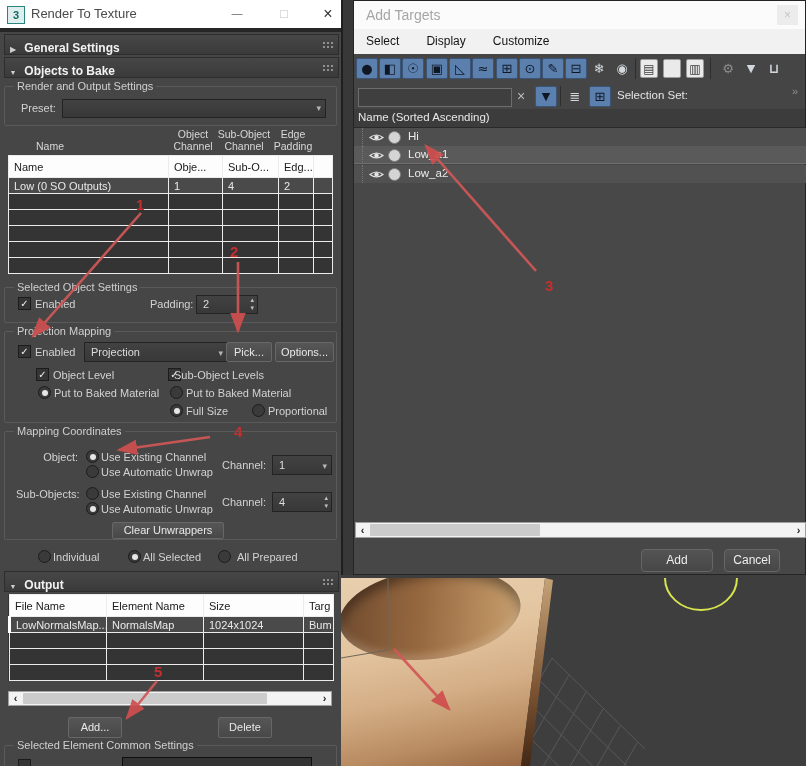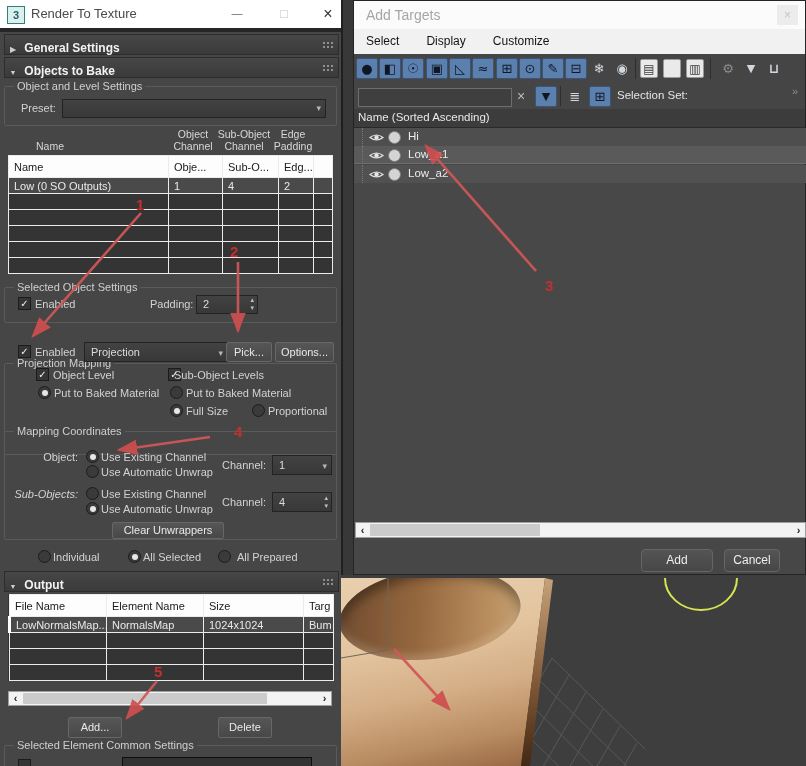--- a/index.html
+++ b/index.html
@@ -70,21 +70,21 @@
       <span class="grip"></span>
     </div>
 
     <div class="abs rollout" style="top:57px;">
       <span class="rarrow" style="font-size:7px;">▼</span>
       <span>Objects to Bake</span>
       <span class="grip"></span>
     </div>
 
     <div class="abs group" style="left:4px;top:86px;width:331px;height:38px;">
-      <span class="glabel">Object and Level Settings</span>
+      <span class="glabel">Render and Output Settings</span>
     </div>
     <div class="abs lbl" style="left:21px;top:102px;">Preset:</div>
     <div class="abs combo" style="left:62px;top:99px;width:256px;height:17px;">
       <span></span>
       <span class="arr">▾</span>
     </div>
 
     <div class="abs caption" style="left:28px;top:140px;width:44px;">Name</div>
     <div class="abs caption" style="left:165px;top:128px;width:56px;">
       <div>Object</div>
@@ -164,21 +164,21 @@
       <span class="glabel">Selected Object Settings</span>
     </div>
     <span class="abs cb" style="left:18px;top:297px;">✓</span>
     <div class="abs lbl" style="left:35px;top:298px;">Enabled</div>
     <div class="abs lbl" style="left:150px;top:298px;">Padding:</div>
     <div class="abs combo" style="left:196px;top:295px;width:54px;height:17px;">
       <span>2</span>
       <span class="abs" style="right:3px;top:0px;font-size:7px;line-height:8px;color:#c0c0c0;text-align:center;"><span>▴</span><br><span>▾</span></span>
     </div>
 
-    <div class="abs group" style="left:4px;top:331px;width:331px;height:90px;margin-top:32px;">
+    <div class="abs group" style="left:4px;top:331px;width:331px;height:90px;">
       <span class="glabel">Projection Mapping</span>
     </div>
     <span class="abs cb" style="left:18px;top:345px;">✓</span>
     <div class="abs lbl" style="left:35px;top:346px;">Enabled</div>
     <div class="abs combo" style="left:84px;top:342px;width:136px;height:18px;line-height:18px;">
       <span>Projection</span>
       <span class="arr" style="top:1px;">▾</span>
     </div>
     <div class="abs btn" style="left:226px;top:342px;width:44px;height:18px;line-height:18px;">Pick...</div>
     <div class="abs btn" style="left:275px;top:342px;width:57px;height:18px;line-height:18px;">Options...</div>
@@ -205,21 +205,21 @@
     <span class="abs radio on" style="left:86px;top:450px;"></span>
     <div class="abs lbl" style="left:101px;top:451px;">Use Existing Channel</div>
     <span class="abs radio" style="left:86px;top:465px;"></span>
     <div class="abs lbl" style="left:101px;top:466px;">Use Automatic Unwrap</div>
     <div class="abs lbl" style="left:222px;top:459px;">Channel:</div>
     <div class="abs combo" style="left:272px;top:455px;width:52px;height:18px;line-height:18px;">
       <span>1</span>
       <span class="arr" style="top:1px;">▾</span>
     </div>
 
-    <div class="abs lbl" style="left:8px;top:488px;width:70px;text-align:right;font-style:italic;">Sub-Objects:</div>
+    <div class="abs lbl" style="left:16px;top:488px;width:70px;">Sub-Objects:</div>
     <span class="abs radio" style="left:86px;top:487px;"></span>
     <div class="abs lbl" style="left:101px;top:488px;">Use Existing Channel</div>
     <span class="abs radio on" style="left:86px;top:502px;"></span>
     <div class="abs lbl" style="left:101px;top:503px;">Use Automatic Unwrap</div>
     <div class="abs lbl" style="left:222px;top:496px;">Channel:</div>
     <div class="abs combo" style="left:272px;top:492px;width:52px;height:18px;line-height:18px;">
       <span>4</span>
       <span class="abs" style="right:3px;top:1px;font-size:7px;line-height:8px;color:#c0c0c0;"><span>▴</span><br><span>▾</span></span>
     </div>
     <div class="abs btn" style="left:112px;top:522px;width:110px;height:15px;line-height:15px;">Clear Unwrappers</div>

